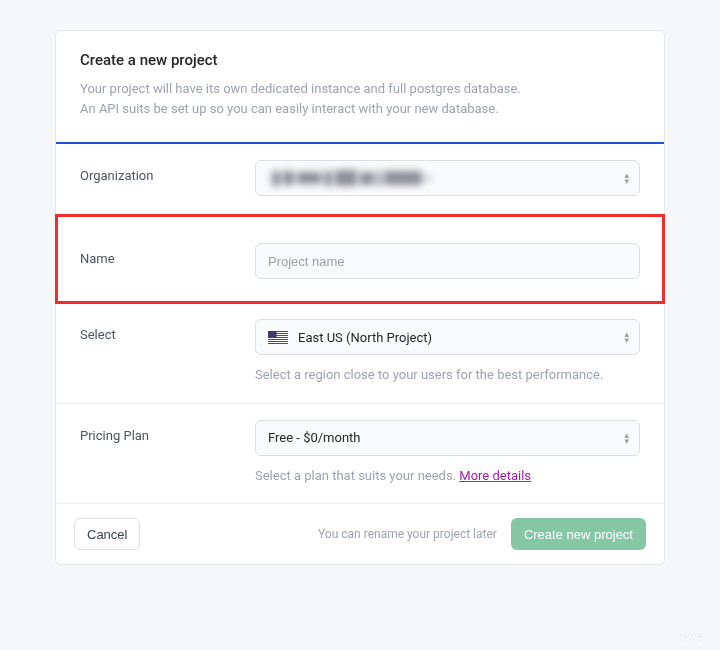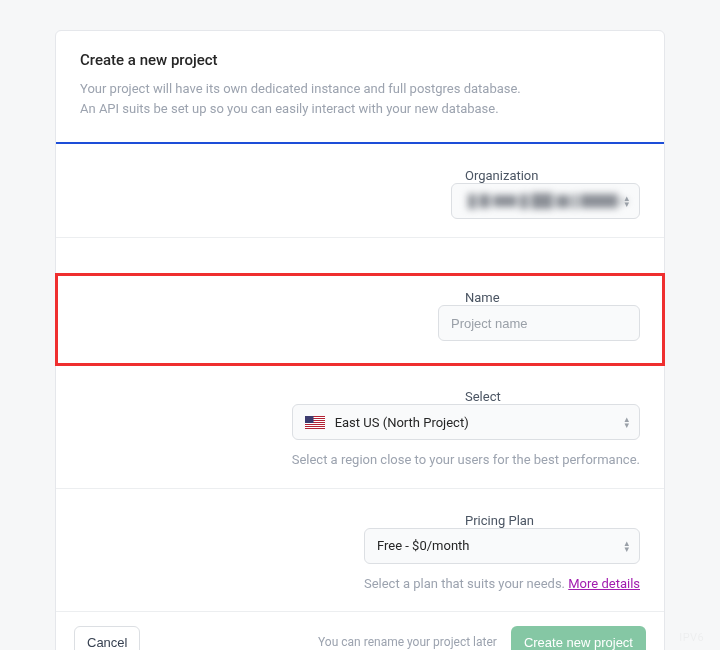--- a/index.html
+++ b/index.html
@@ -29,30 +29,28 @@
   }
   .panel-header .desc {
     font-size: 13px;
     color: #9ca3af;
     line-height: 1.5;
   }
   .form-row {
     display: flex;
     padding: 16px 24px 18px 24px;
     border-bottom: 1px solid #eceef0;
-    align-items: flex-end;
-    flex-direction: column;
+    align-items: flex-start;
   }
   .form-row.highlight {
     outline: 3px solid #ef2f2f;
     outline-offset: -2px;
-    padding-top: 8px;
+    padding-top: 28px;
     padding-bottom: 24px;
     border-bottom: none;
-    margin-top: 36px;
   }
   .label-col {
     width: 175px;
     flex-shrink: 0;
     padding-top: 8px;
     font-size: 13px;
     color: #4b5563;
   }
   .ctrl-col {
     flex: 1;

